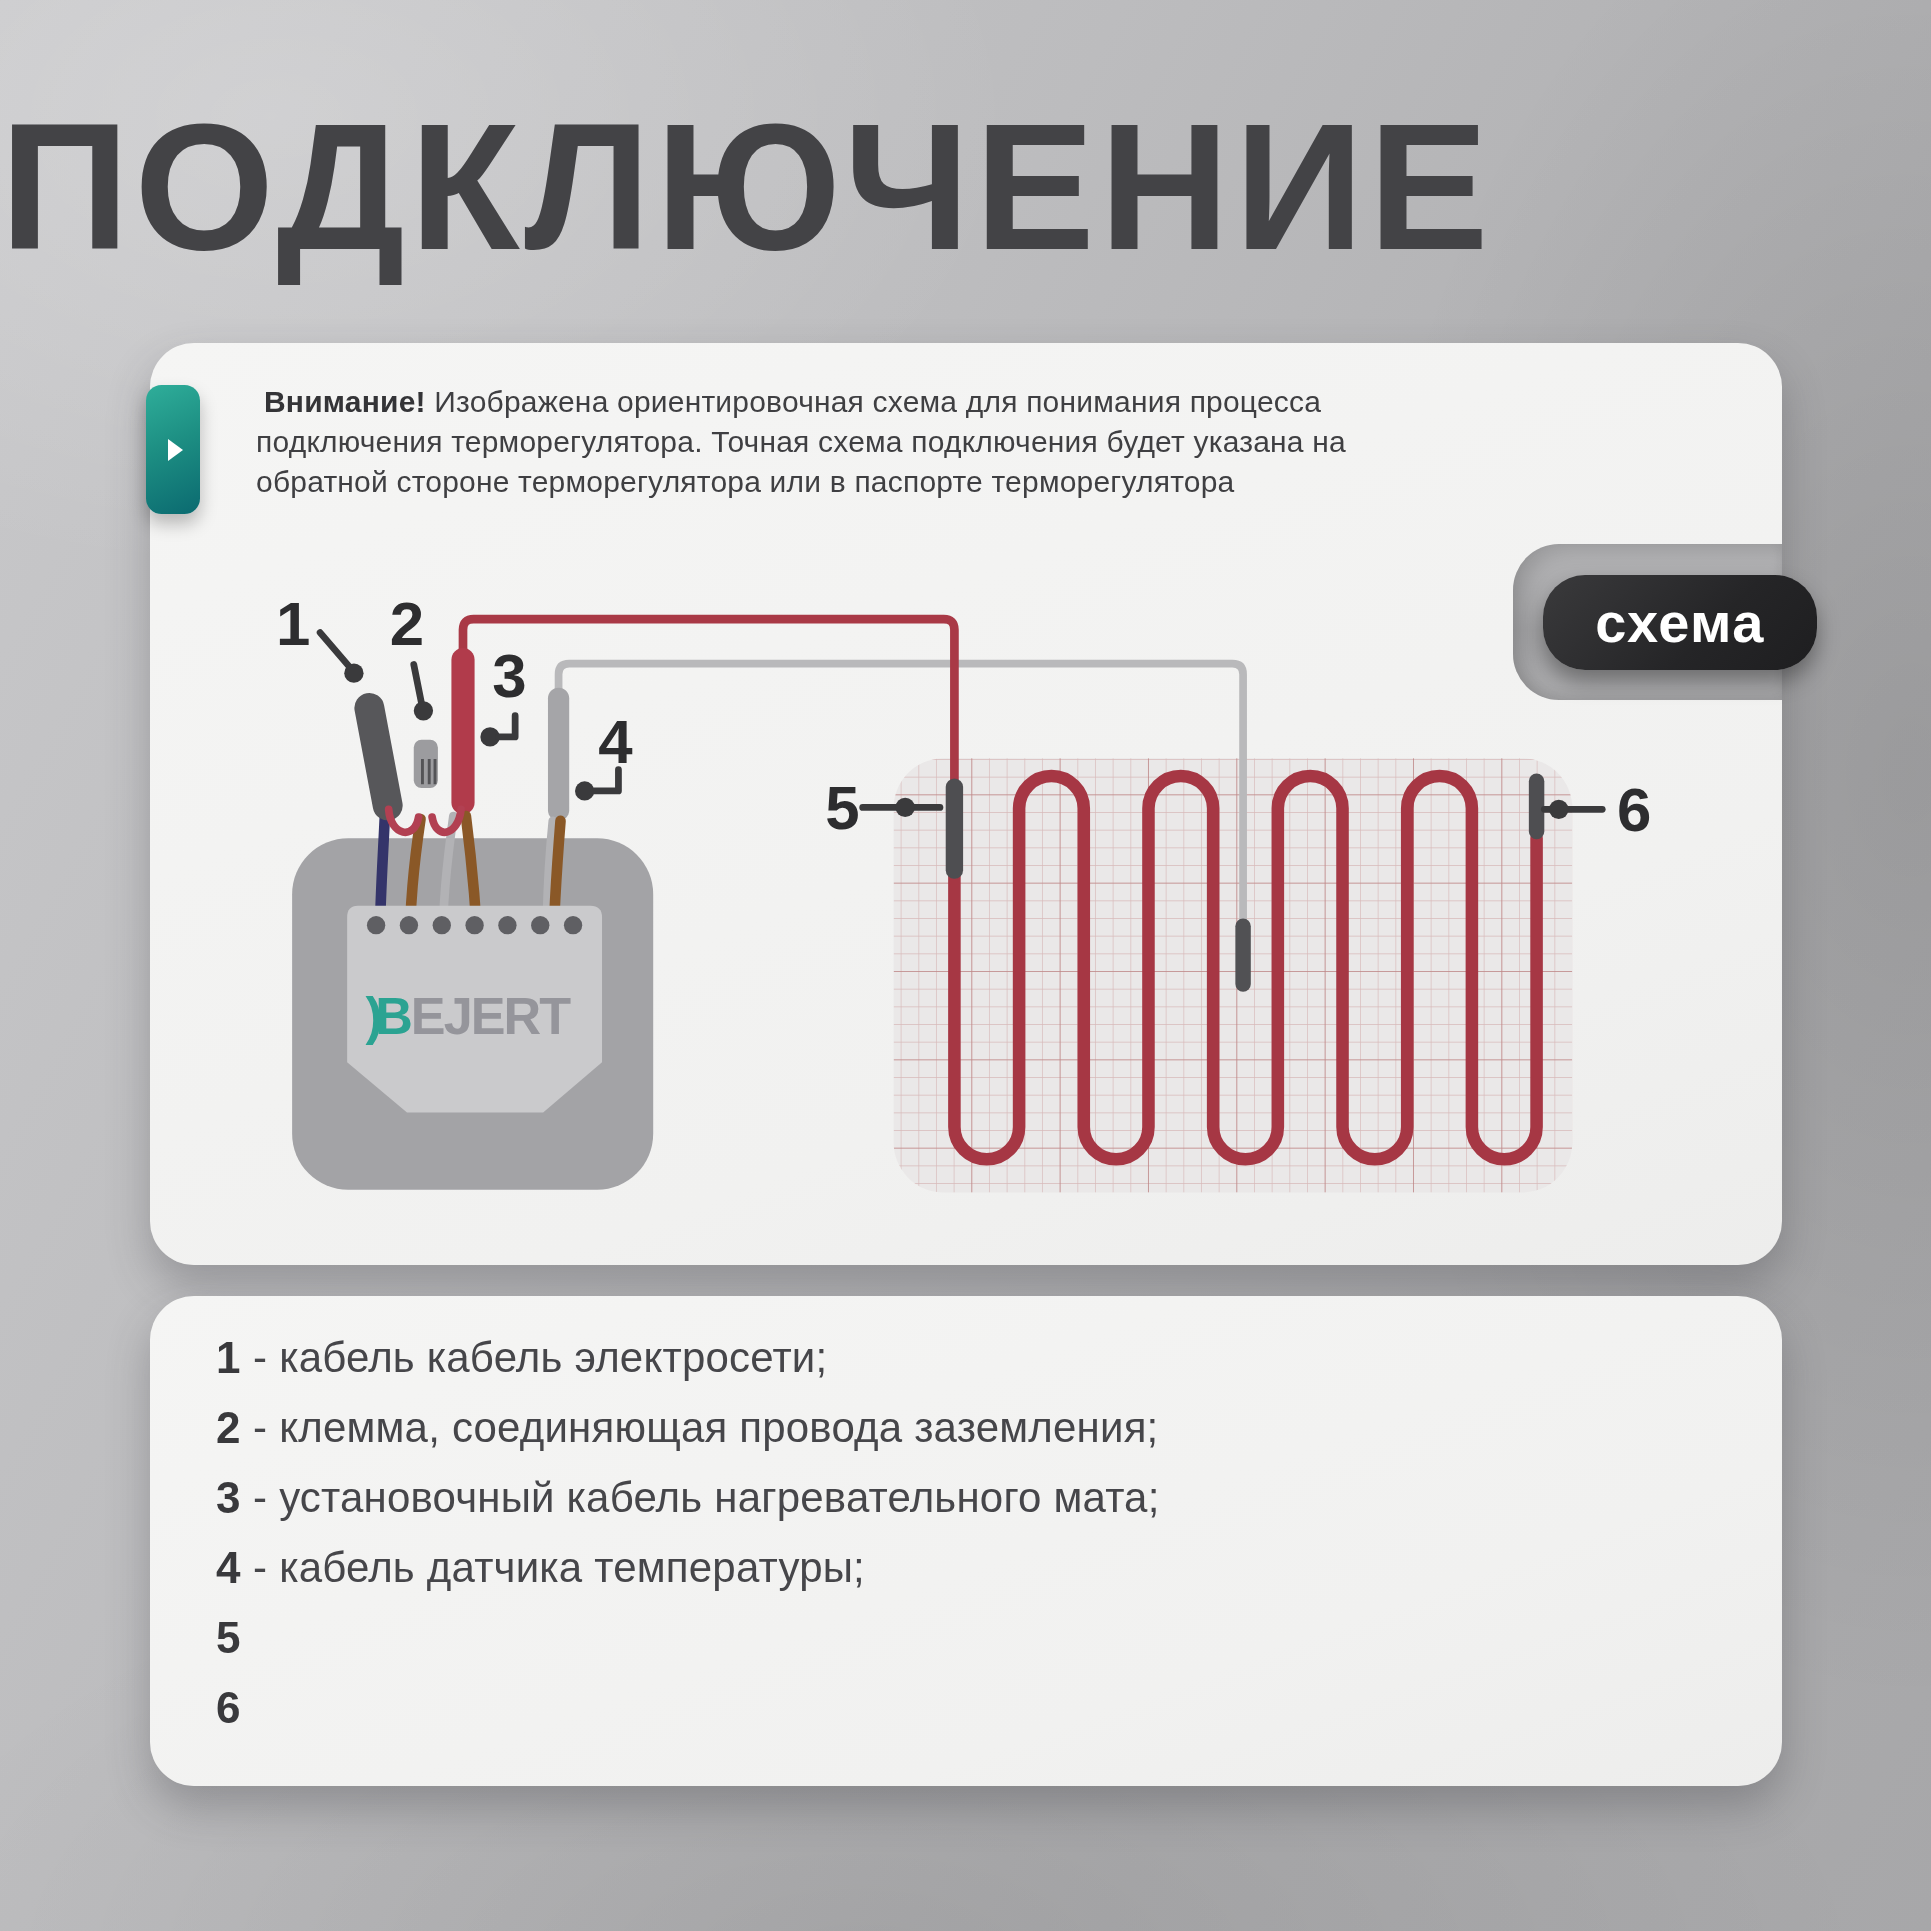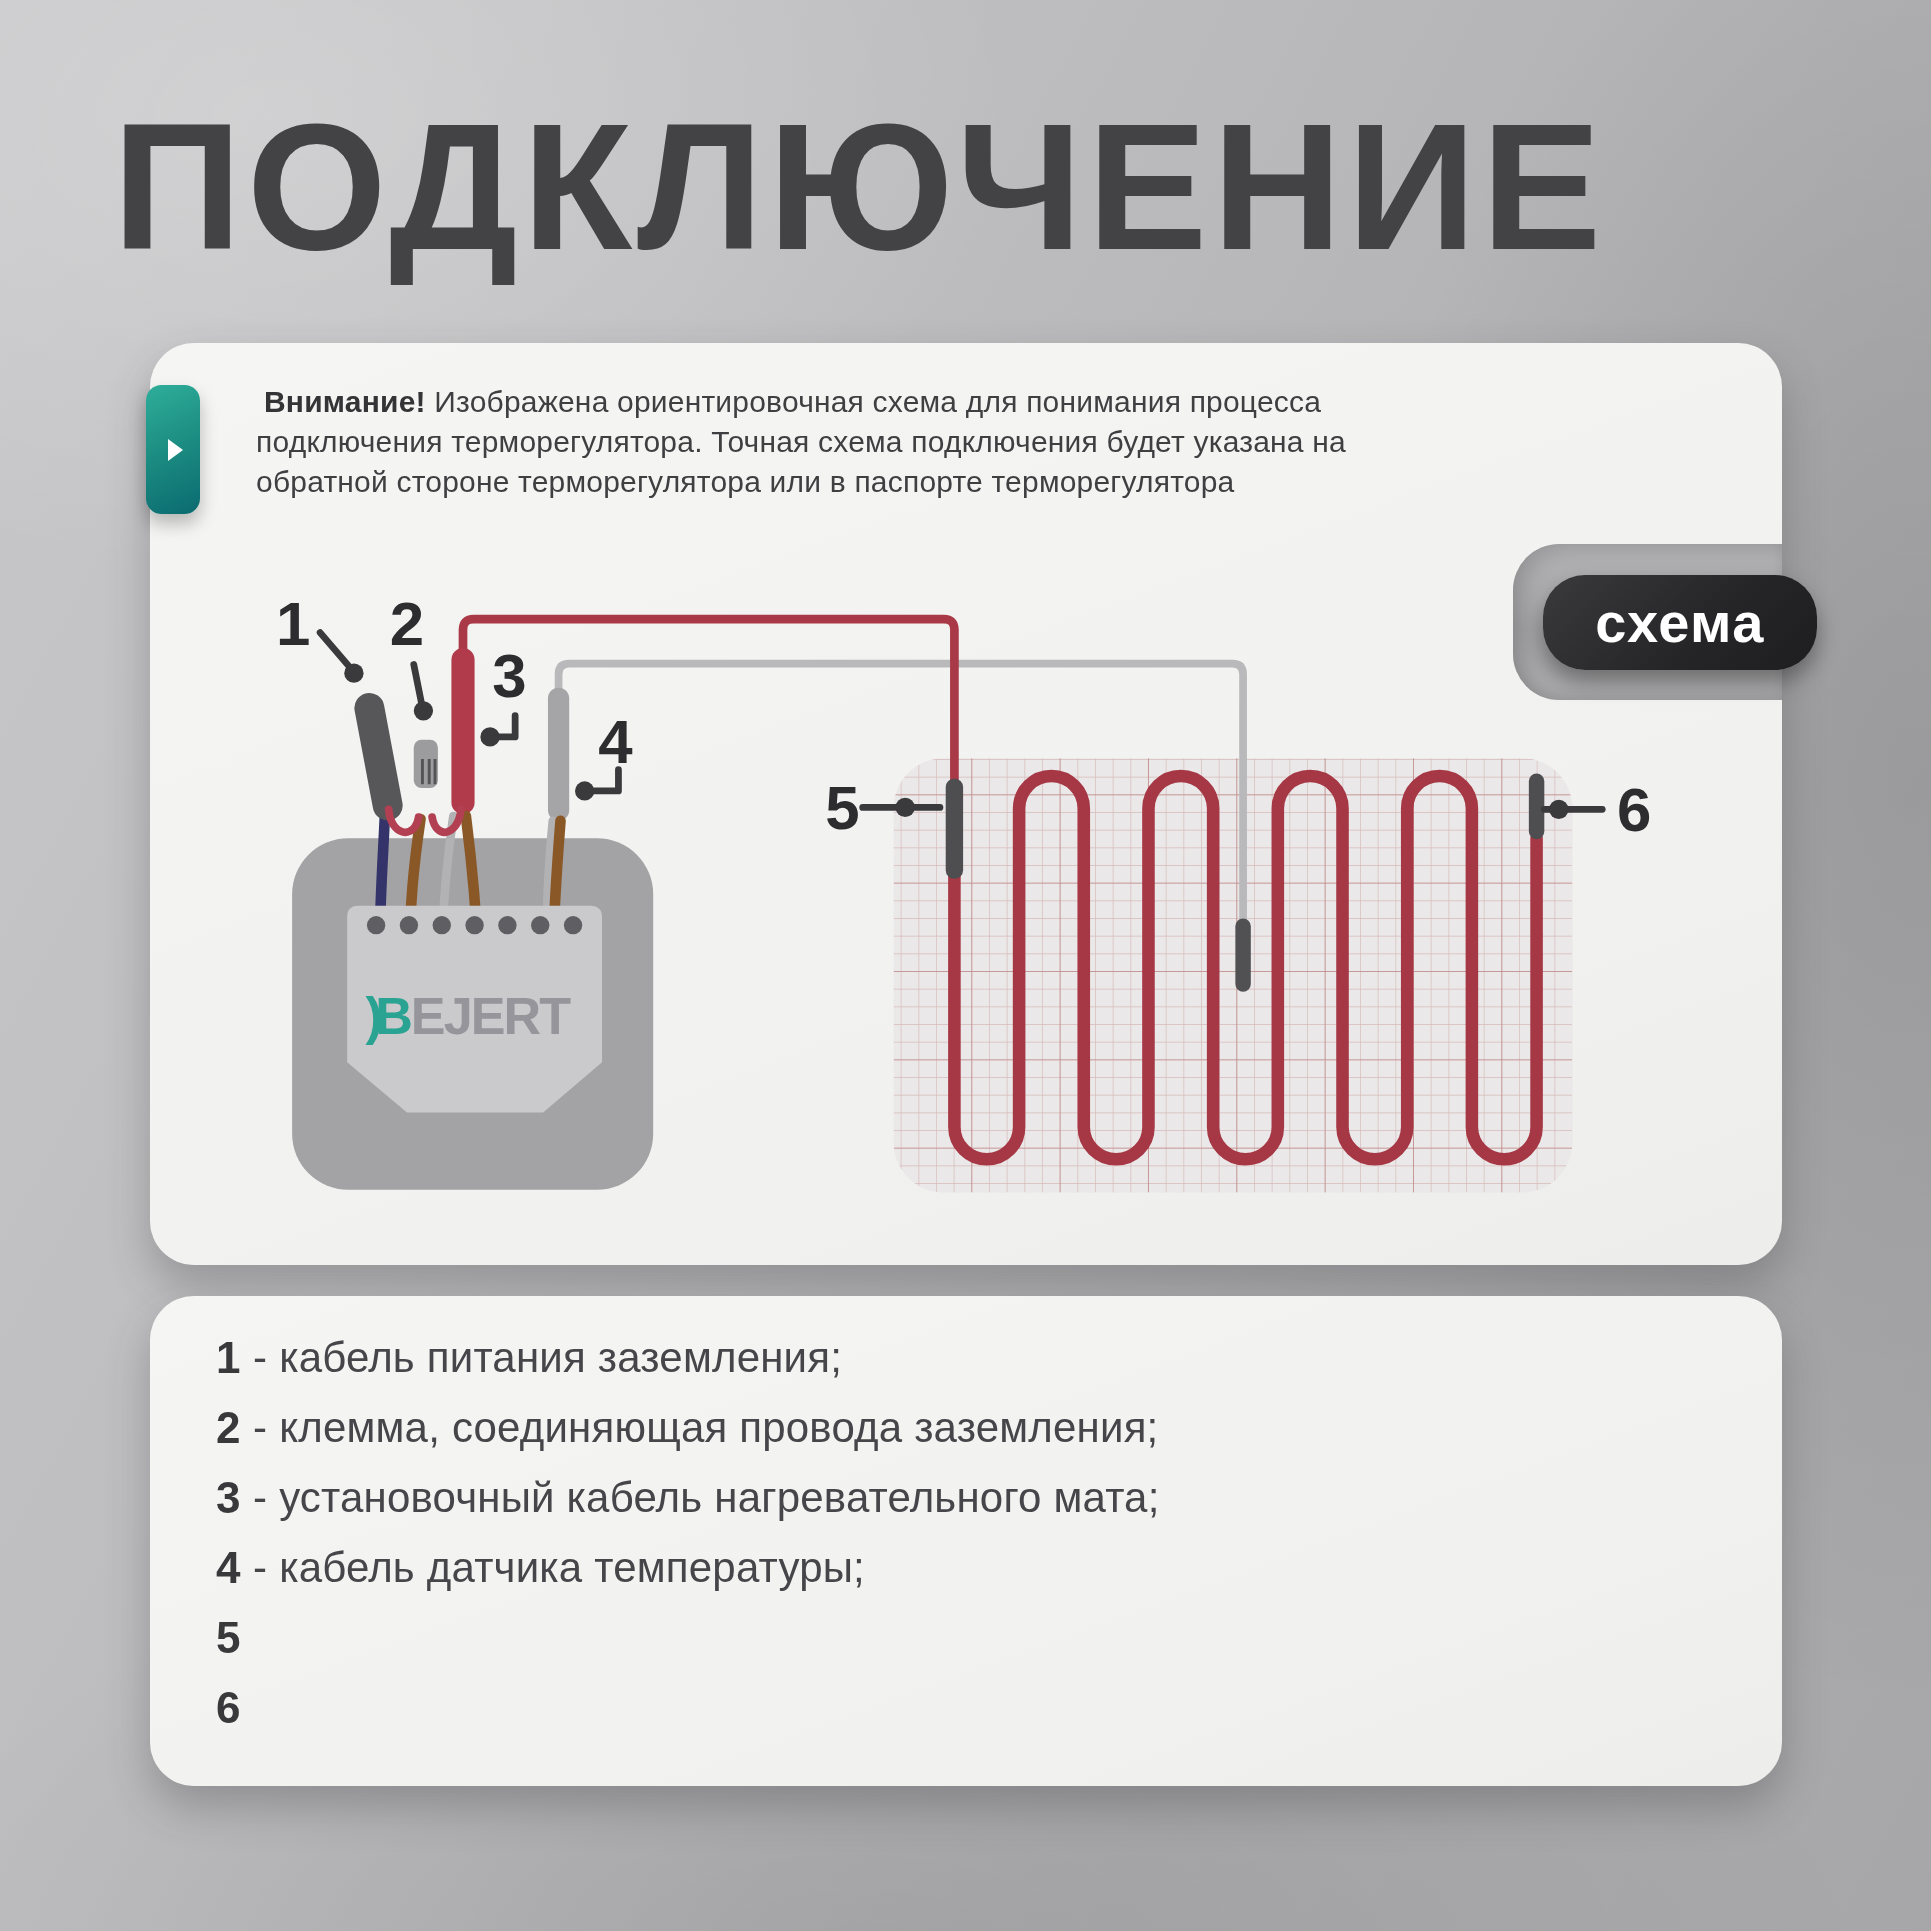--- a/index.html
+++ b/index.html
@@ -12,21 +12,21 @@
   .stage {
     position:absolute; left:0; top:0; width:1931px; height:1931px;
     background:
       radial-gradient(1255px 772px at 14% 6%, rgba(255,255,255,0.20), rgba(255,255,255,0) 60%),
       radial-gradient(869px 1448px at 99% 40%, rgba(0,0,0,0.10), rgba(0,0,0,0) 65%),
       radial-gradient(1448px 676px at 45% 102%, rgba(0,0,0,0.08), rgba(0,0,0,0) 70%),
       linear-gradient(118deg, #c9c9cb 0%, #bcbcbe 38%, #adadaf 72%, #a7a7a9 100%);
   }
   .page-title {
     position:absolute; top:97px; left:0; width:1606px;
-    text-align:right; white-space:nowrap;
+    text-align:left; white-space:nowrap;
     font-size:180px; font-weight:bold; letter-spacing:4.8px;
     color:#434346; line-height:1;
   }
   .card {
     position:absolute; left:150px; width:1632px;
     background:linear-gradient(160deg,#f5f5f4 0%, #f1f1f0 70%, #ededec 100%);
     border-radius:44px;
     box-shadow:0 21px 43px rgba(55,55,62,0.30);
   }
   .card-schema { top:343px; height:922px; }
@@ -192,21 +192,21 @@
         <line x1="1599" y1="838" x2="1659" y2="838" stroke="#3a3a3c" stroke-width="7" stroke-linecap="round"></line>
         <circle cx="1614" cy="838" r="10" fill="#3a3a3c"></circle>
       </g>
     </svg>
   </section>
 
   <section class="card card-legend">
     <div class="legend-list">
       <div class="legend-row">
         <b class="legend-num">1</b>
-        <span class="legend-txt">- кабель питания заземления;</span>
+        <span class="legend-txt">- кабель кабель электросети;</span>
       </div>
       <div class="legend-row">
         <b class="legend-num">2</b>
         <span class="legend-txt">- клемма, соединяющая провода заземления;</span>
       </div>
       <div class="legend-row">
         <b class="legend-num">3</b>
         <span class="legend-txt">- установочный кабель нагревательного мата;</span>
       </div>
       <div class="legend-row">

